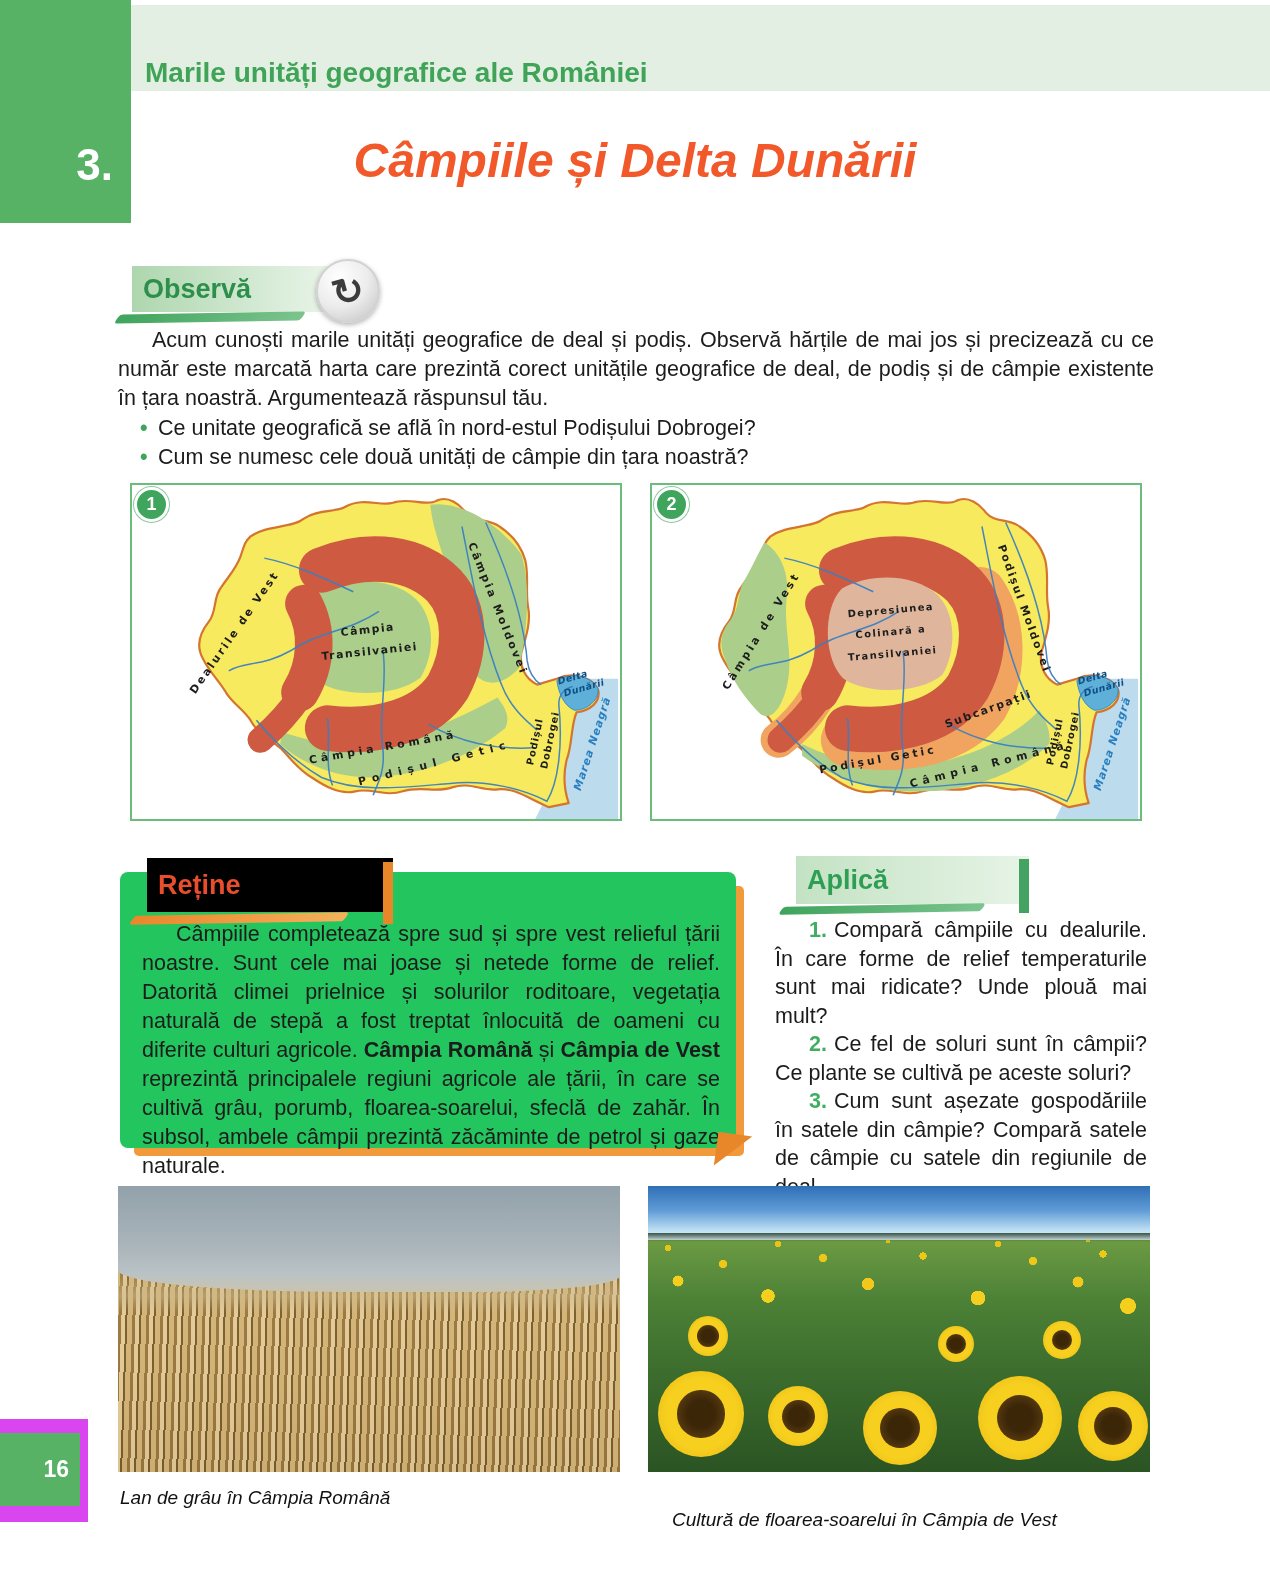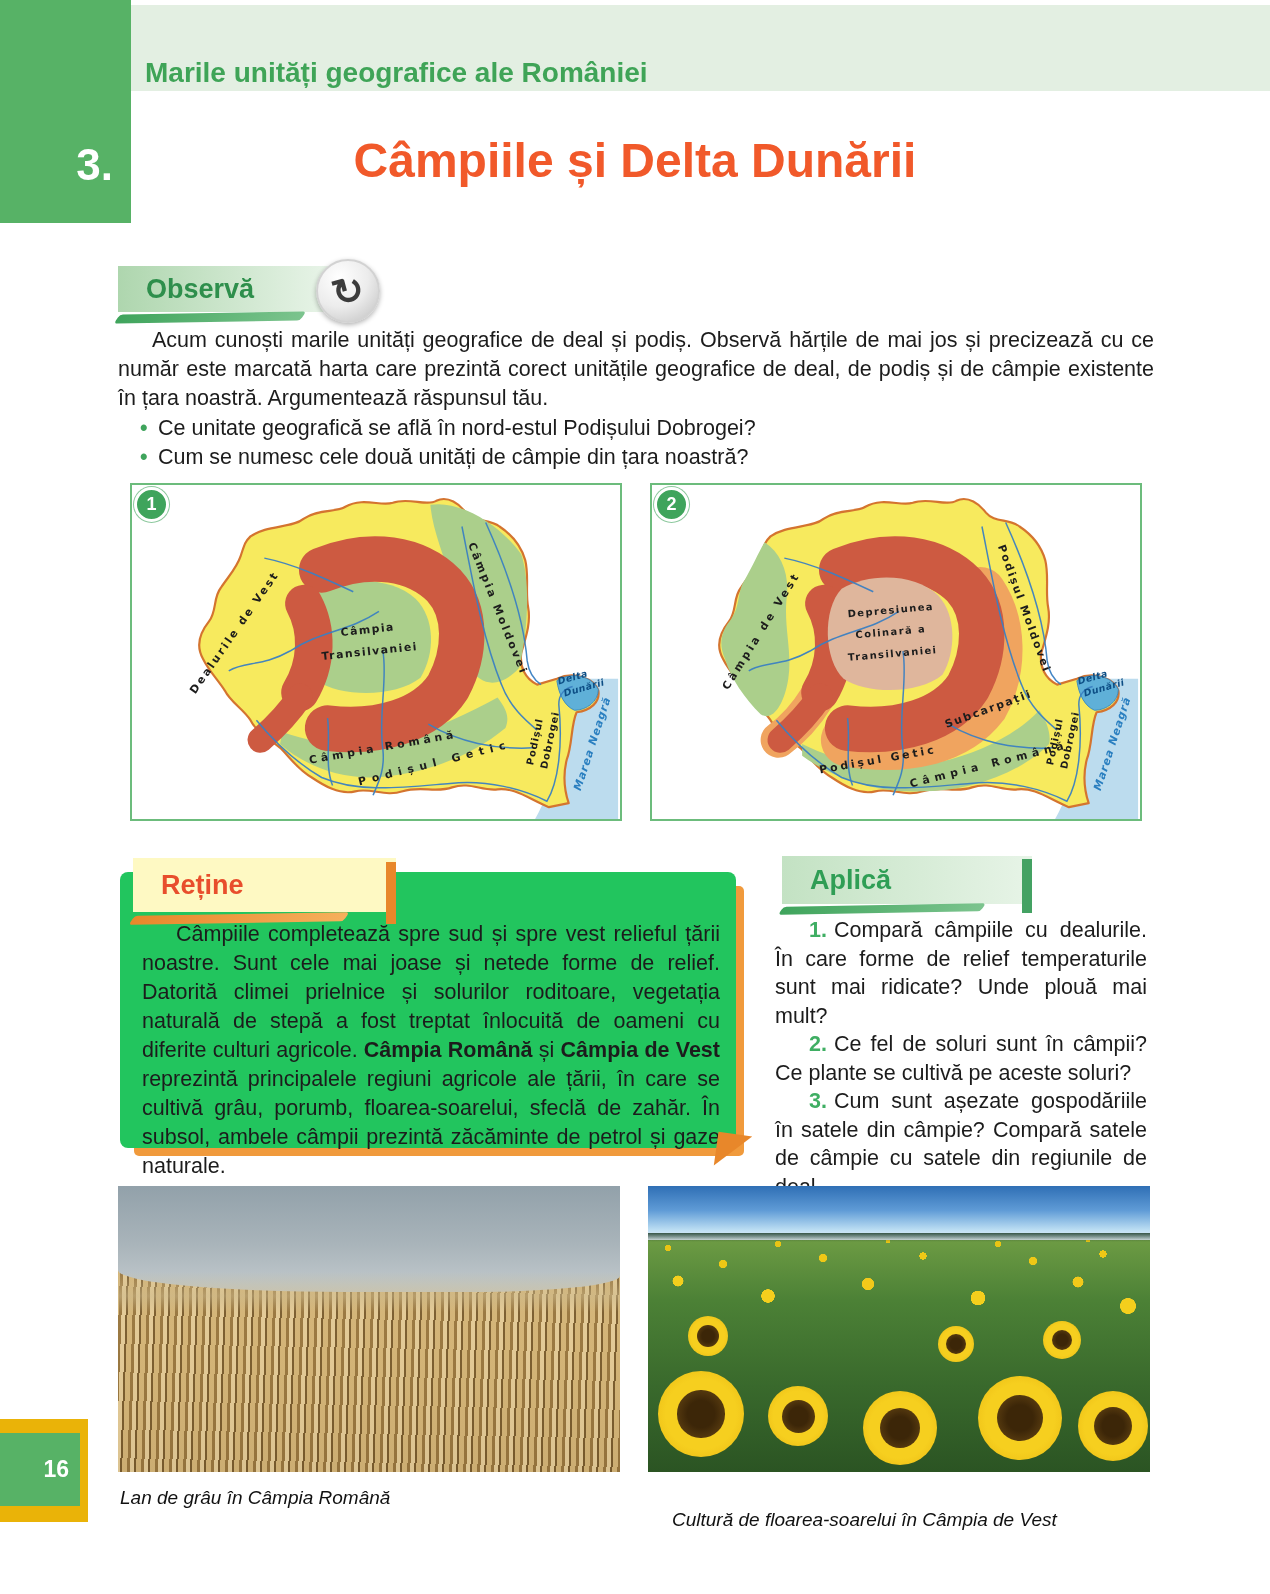--- a/index.html
+++ b/index.html
@@ -5,34 +5,34 @@
   html,body{margin:0;padding:0;background:#fff;}
   .page{position:relative;width:1270px;height:1594px;background:#ffffff;overflow:hidden;
         font-family:"Liberation Sans",sans-serif;color:#1c1c1c;}
 
   
   .side-block{position:absolute;left:0;top:0;width:131px;height:223px;background:#57b266;}
   .lesson-number{position:absolute;right:18px;top:140px;color:#fff;font-size:44px;font-weight:bold;}
   .header-band{position:absolute;left:131px;top:5px;right:0;height:86px;background:#e3efe2;}
   .breadcrumb{position:absolute;left:14px;top:52px;color:#3fa457;font-size:28px;font-weight:bold;}
   .page-title{position:absolute;left:0;right:0;top:133px;text-align:center;color:#f1592a;
-              font-size:48px;font-weight:bold;}
-
-  
-  .sec-label{position:absolute;display:flex;align-items:center;padding-left:28px;font-weight:bold;font-size:27px;}
+              font-size:48px;font-weight:bold;font-style:italic;}
+
+  
+  .sec-label{position:absolute;display:flex;align-items:center;padding-left:11px;font-weight:bold;font-size:27px;margin-left:14px;}
   .observa-label{left:118px;top:266px;width:196px;height:46px;background:linear-gradient(90deg,#aed6ae,#ecf6ec);color:#2e8f4c;}
   .observa-swoosh{position:absolute;left:118px;top:313px;width:184px;height:9px;background:linear-gradient(90deg,#3fa45c,#7cc48e);
                   transform:skewX(-35deg) rotate(-1deg);border-radius:3px;}
   .observa-icon{position:absolute;left:316px;top:259px;width:60px;height:60px;border-radius:50%;
                 background:radial-gradient(circle at 35% 28%,#ffffff 0%,#ececec 50%,#bfbfbf 100%);
                 border:2px solid #d2d2d2;box-shadow:0 2px 5px rgba(0,0,0,.3);
                 display:flex;align-items:center;justify-content:center;}
   .observa-icon span{font-size:38px;font-weight:bold;color:#3c3c3c;transform:rotate(-15deg);line-height:1;}
 
-  .retine-label{left:133px;top:858px;width:235px;height:54px;background:#fef9c3;color:#e84e2c;}
+  .retine-label{left:133px;top:858px;width:235px;height:54px;background:#000000;color:#e84e2c;}
   .retine-label::after{content:"";position:absolute;right:0;top:4px;width:10px;height:62px;background:#e8872a;}
   .retine-swoosh{position:absolute;left:133px;top:914px;width:212px;height:9px;background:linear-gradient(90deg,#e8872a,#f6b05c);
                  transform:skewX(-35deg) rotate(-1deg);border-radius:3px;}
 
   .aplica-label{left:782px;top:856px;width:222px;height:48px;background:linear-gradient(90deg,#c3e2c3,#e7f4e7);color:#2f9e55;}
   .aplica-label::after{content:"";position:absolute;right:0;top:3px;width:10px;height:54px;background:#44a263;}
   .aplica-swoosh{position:absolute;left:782px;top:905px;width:200px;height:8px;background:linear-gradient(90deg,#3fa45c,#7cc48e);
                  transform:skewX(-35deg) rotate(-1deg);border-radius:3px;}
 
   
@@ -102,21 +102,21 @@
   .photo-sun .treeline{position:absolute;left:0;top:16.5%;width:100%;height:3%;
       background:linear-gradient(180deg,rgba(30,60,40,.85),rgba(30,60,40,0));}
   .flower{position:absolute;border-radius:50%;background:radial-gradient(circle,#f6cf1f 58%,#e7b511 100%);
       display:flex;align-items:center;justify-content:center;}
   .flower::after{content:"";border-radius:50%;background:radial-gradient(circle,#3c2608 40%,#6b4a15 100%);
       width:55%;height:55%;}
   .caption{position:absolute;top:1487px;font-size:19px;font-style:italic;color:#111;}
   .cap1{left:120px;} .cap2{left:672px;margin-top:22px;}
 
   
-  .pagenum-outer{position:absolute;left:0;top:1419px;width:88px;height:103px;background:#eab308;}
+  .pagenum-outer{position:absolute;left:0;top:1419px;width:88px;height:103px;background:#d946ef;}
   .pagenum-inner{position:absolute;left:0;top:14px;width:80px;height:73px;background:#57b266;
       display:flex;align-items:center;justify-content:flex-end;padding-right:11px;box-sizing:border-box;
       color:#fff;font-size:23px;font-weight:bold;}
 </style>
 </head>
 <body>
 
 <div class="page">
 
   <div class="side-block">

